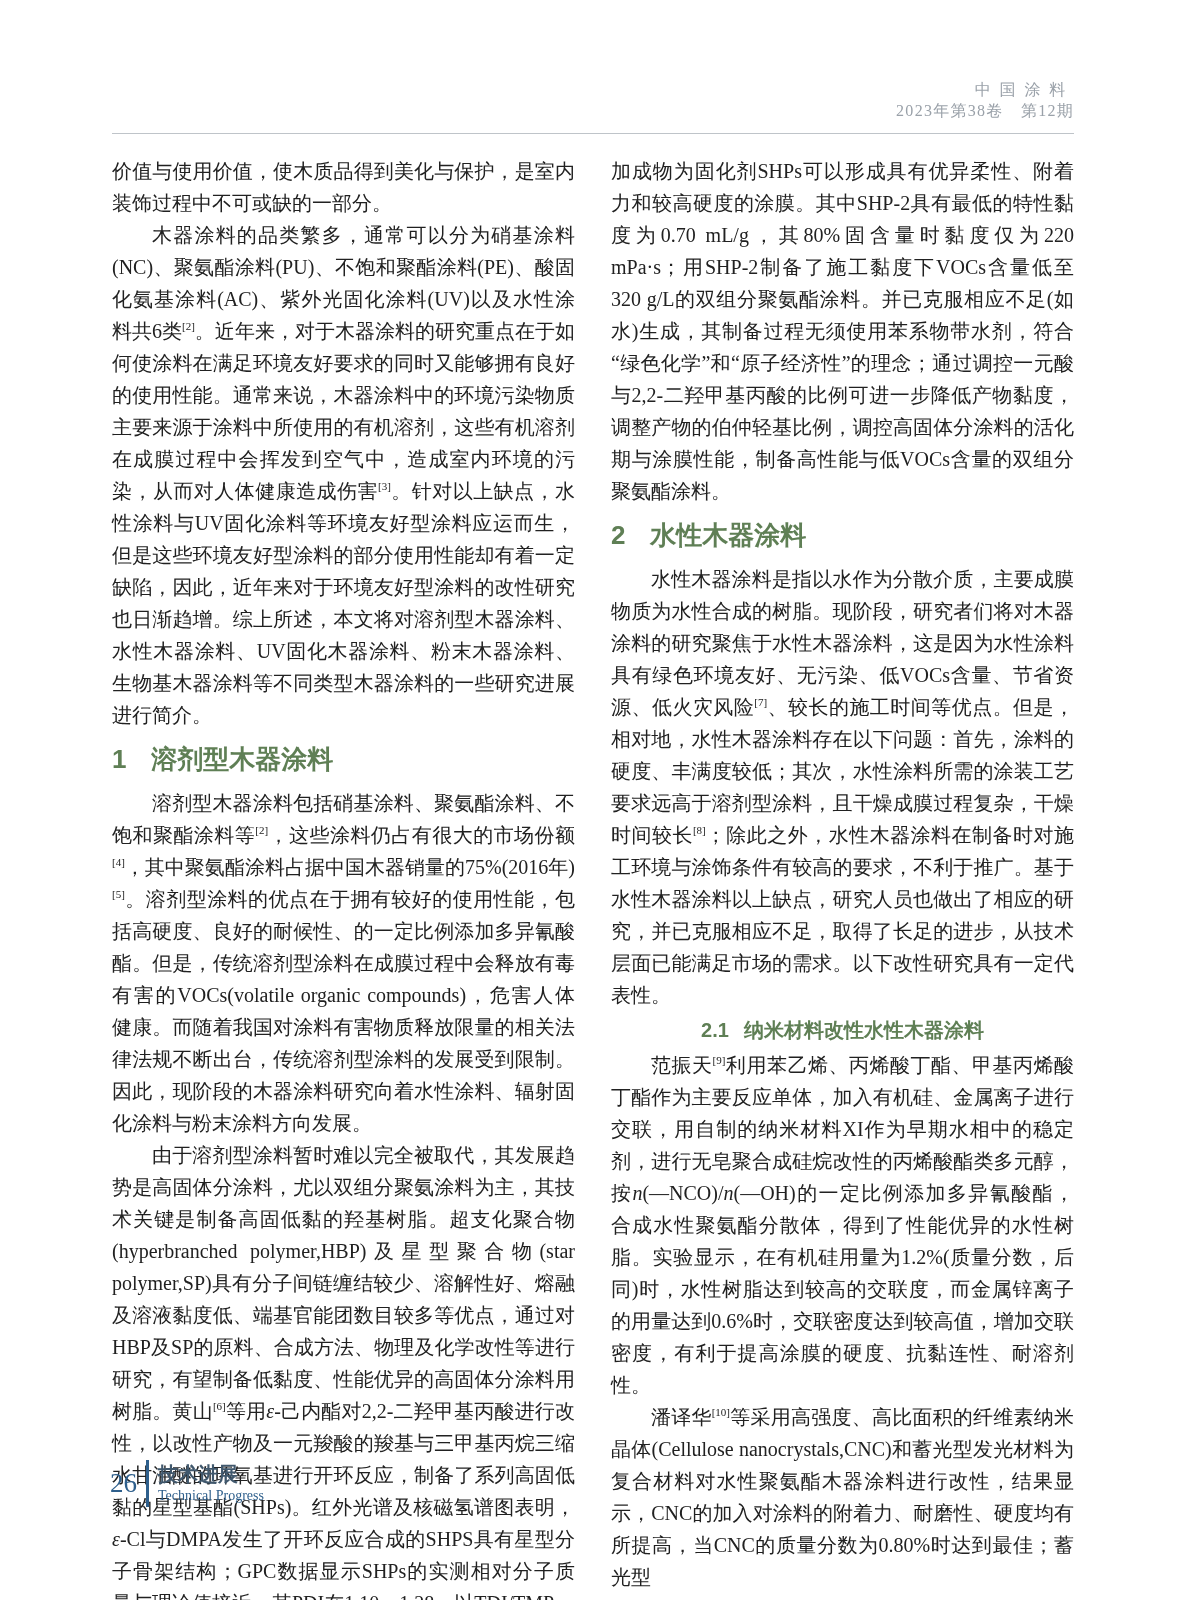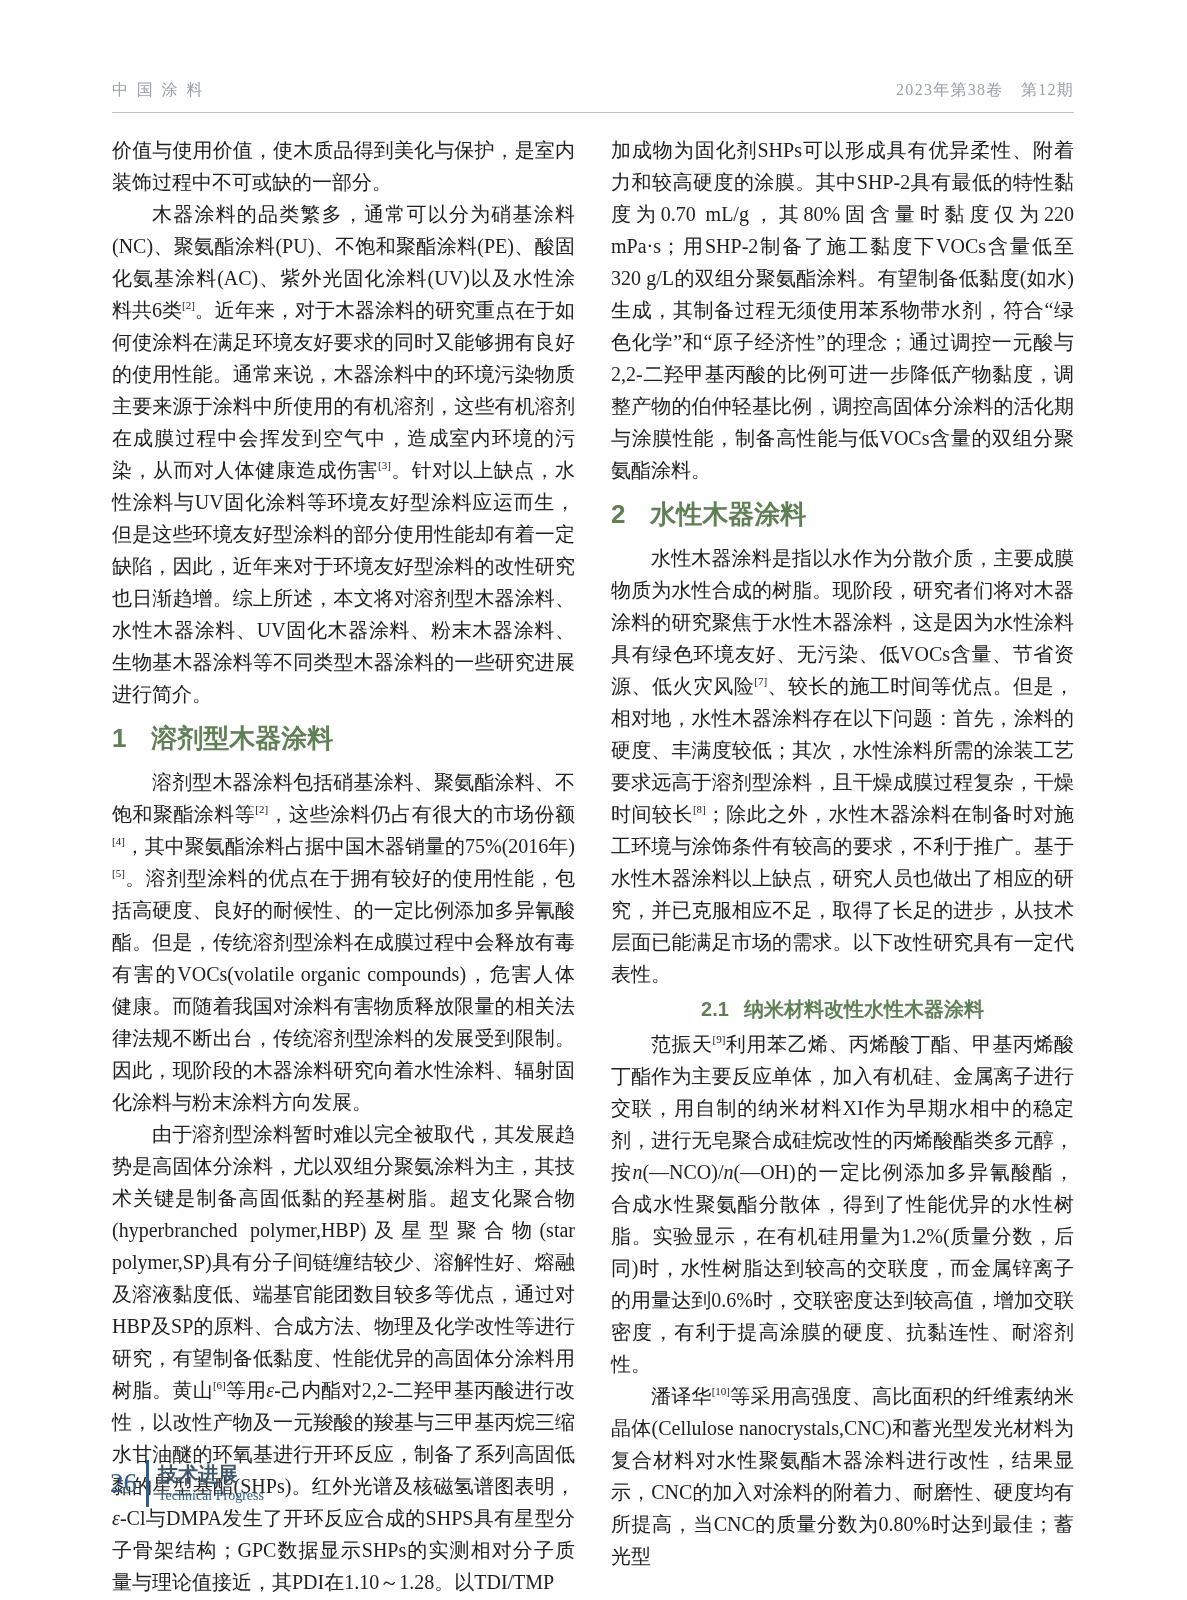--- a/index.html
+++ b/index.html
@@ -25,20 +25,21 @@
     width:962px;
   }
   .page-header{
     display:flex;
     justify-content:space-between;
     align-items:flex-end;
     font-size:16px;
     color:var(--header-gray);
     border-bottom:1px solid var(--rule-gray);
     padding-bottom:11px;
+    flex-direction:column;
   }
   .journal-name{letter-spacing:0.55em;}
   .issue-info{letter-spacing:0.08em;}
   .columns{
     display:flex;
     gap:36px;
     margin-top:21px;
   }
   .column{
     width:463px;
@@ -119,21 +120,21 @@
 
   <main class="columns">
     <section class="column">
         <p class="para"><span>价值与使用价值，使木质品得到美化与保护，是室内装饰过程中不可或缺的一部分。</span></p>
         <p class="para indent"><span>木器涂料的品类繁多，通常可以分为硝基涂料(NC)、聚氨酯涂料(PU)、不饱和聚酯涂料(PE)、酸固化氨基涂料(AC)、紫外光固化涂料(UV)以及水性涂料共6类</span><sup>[2]</sup><span>。近年来，对于木器涂料的研究重点在于如何使涂料在满足环境友好要求的同时又能够拥有良好的使用性能。通常来说，木器涂料中的环境污染物质主要来源于涂料中所使用的有机溶剂，这些有机溶剂在成膜过程中会挥发到空气中，造成室内环境的污染，从而对人体健康造成伤害</span><sup>[3]</sup><span>。针对以上缺点，水性涂料与UV固化涂料等环境友好型涂料应运而生，但是这些环境友好型涂料的部分使用性能却有着一定缺陷，因此，近年来对于环境友好型涂料的改性研究也日渐趋增。综上所述，本文将对溶剂型木器涂料、水性木器涂料、UV固化木器涂料、粉末木器涂料、生物基木器涂料等不同类型木器涂料的一些研究进展进行简介。</span></p>
         <div class="h-section"><span class="num">1</span><span class="title">溶剂型木器涂料</span></div>
         <p class="para indent"><span>溶剂型木器涂料包括硝基涂料、聚氨酯涂料、不饱和聚酯涂料等</span><sup>[2]</sup><span>，这些涂料仍占有很大的市场份额</span><sup>[4]</sup><span>，其中聚氨酯涂料占据中国木器销量的75%(2016年)</span><sup>[5]</sup><span>。溶剂型涂料的优点在于拥有较好的使用性能，包括高硬度、良好的耐候性、的一定比例添加多异氰酸酯。但是，传统溶剂型涂料在成膜过程中会释放有毒有害的VOCs(volatile organic compounds)，危害人体健康。而随着我国对涂料有害物质释放限量的相关法律法规不断出台，传统溶剂型涂料的发展受到限制。因此，现阶段的木器涂料研究向着水性涂料、辐射固化涂料与粉末涂料方向发展。</span></p>
         <p class="para indent"><span>由于溶剂型涂料暂时难以完全被取代，其发展趋势是高固体分涂料，尤以双组分聚氨涂料为主，其技术关键是制备高固低黏的羟基树脂。超支化聚合物(hyperbranched polymer,HBP)及星型聚合物(star polymer,SP)具有分子间链缠结较少、溶解性好、熔融及溶液黏度低、端基官能团数目较多等优点，通过对HBP及SP的原料、合成方法、物理及化学改性等进行研究，有望制备低黏度、性能优异的高固体分涂料用树脂。黄山</span><sup>[6]</sup><span>等用</span><i>ε</i><span>-己内酯对2,2-二羟甲基丙酸进行改性，以改性产物及一元羧酸的羧基与三甲基丙烷三缩水甘油醚的环氧基进行开环反应，制备了系列高固低黏的星型基酯(SHPs)。红外光谱及核磁氢谱图表明，</span><i>ε</i><span>-Cl与DMPA发生了开环反应合成的SHPS具有星型分子骨架结构；GPC数据显示SHPs的实测相对分子质量与理论值接近，其PDI在1.10～1.28。以TDI/TMP</span></p>
       </section>
     <section class="column">
-        <p class="para"><span>加成物为固化剂SHPs可以形成具有优异柔性、附着力和较高硬度的涂膜。其中SHP-2具有最低的特性黏度为0.70 mL/g，其80%固含量时黏度仅为220 mPa·s；用SHP-2制备了施工黏度下VOCs含量低至320 g/L的双组分聚氨酯涂料。有望制备低黏度(如水)生成，其制备过程无须使用苯系物带水剂，符合“绿色化学”和“原子经济性”的理念；通过调控一元酸与2,2-二羟甲基丙酸的比例可进一步降低产物黏度，调整产物的伯仲轻基比例，调控高固体分涂料的活化期与涂膜性能，制备高性能与低VOCs含量的双组分聚氨酯涂料。</span></p>
+        <p class="para"><span>加成物为固化剂SHPs可以形成具有优异柔性、附着力和较高硬度的涂膜。其中SHP-2具有最低的特性黏度为0.70 mL/g，其80%固含量时黏度仅为220 mPa·s；用SHP-2制备了施工黏度下VOCs含量低至320 g/L的双组分聚氨酯涂料。并已克服相应不足(如水)生成，其制备过程无须使用苯系物带水剂，符合“绿色化学”和“原子经济性”的理念；通过调控一元酸与2,2-二羟甲基丙酸的比例可进一步降低产物黏度，调整产物的伯仲轻基比例，调控高固体分涂料的活化期与涂膜性能，制备高性能与低VOCs含量的双组分聚氨酯涂料。</span></p>
         <div class="h-section"><span class="num">2</span><span class="title">水性木器涂料</span></div>
         <p class="para indent"><span>水性木器涂料是指以水作为分散介质，主要成膜物质为水性合成的树脂。现阶段，研究者们将对木器涂料的研究聚焦于水性木器涂料，这是因为水性涂料具有绿色环境友好、无污染、低VOCs含量、节省资源、低火灾风险</span><sup>[7]</sup><span>、较长的施工时间等优点。但是，相对地，水性木器涂料存在以下问题：首先，涂料的硬度、丰满度较低；其次，水性涂料所需的涂装工艺要求远高于溶剂型涂料，且干燥成膜过程复杂，干燥时间较长</span><sup>[8]</sup><span>；除此之外，水性木器涂料在制备时对施工环境与涂饰条件有较高的要求，不利于推广。基于水性木器涂料以上缺点，研究人员也做出了相应的研究，并已克服相应不足，取得了长足的进步，从技术层面已能满足市场的需求。以下改性研究具有一定代表性。</span></p>
         <div class="h-sub"><span class="num">2.1</span><span class="title">纳米材料改性水性木器涂料</span></div>
         <p class="para indent"><span>范振天</span><sup>[9]</sup><span>利用苯乙烯、丙烯酸丁酯、甲基丙烯酸丁酯作为主要反应单体，加入有机硅、金属离子进行交联，用自制的纳米材料XI作为早期水相中的稳定剂，进行无皂聚合成硅烷改性的丙烯酸酯类多元醇，按</span><i>n</i><span>(—NCO)/</span><i>n</i><span>(—OH)的一定比例添加多异氰酸酯，合成水性聚氨酯分散体，得到了性能优异的水性树脂。实验显示，在有机硅用量为1.2%(质量分数，后同)时，水性树脂达到较高的交联度，而金属锌离子的用量达到0.6%时，交联密度达到较高值，增加交联密度，有利于提高涂膜的硬度、抗黏连性、耐溶剂性。</span></p>
         <p class="para indent"><span>潘译华</span><sup>[10]</sup><span>等采用高强度、高比面积的纤维素纳米晶体(Cellulose nanocrystals,CNC)和蓄光型发光材料为复合材料对水性聚氨酯木器涂料进行改性，结果显示，CNC的加入对涂料的附着力、耐磨性、硬度均有所提高，当CNC的质量分数为0.80%时达到最佳；蓄光型</span></p>
       </section>
   </main>
 
 </div>
 

